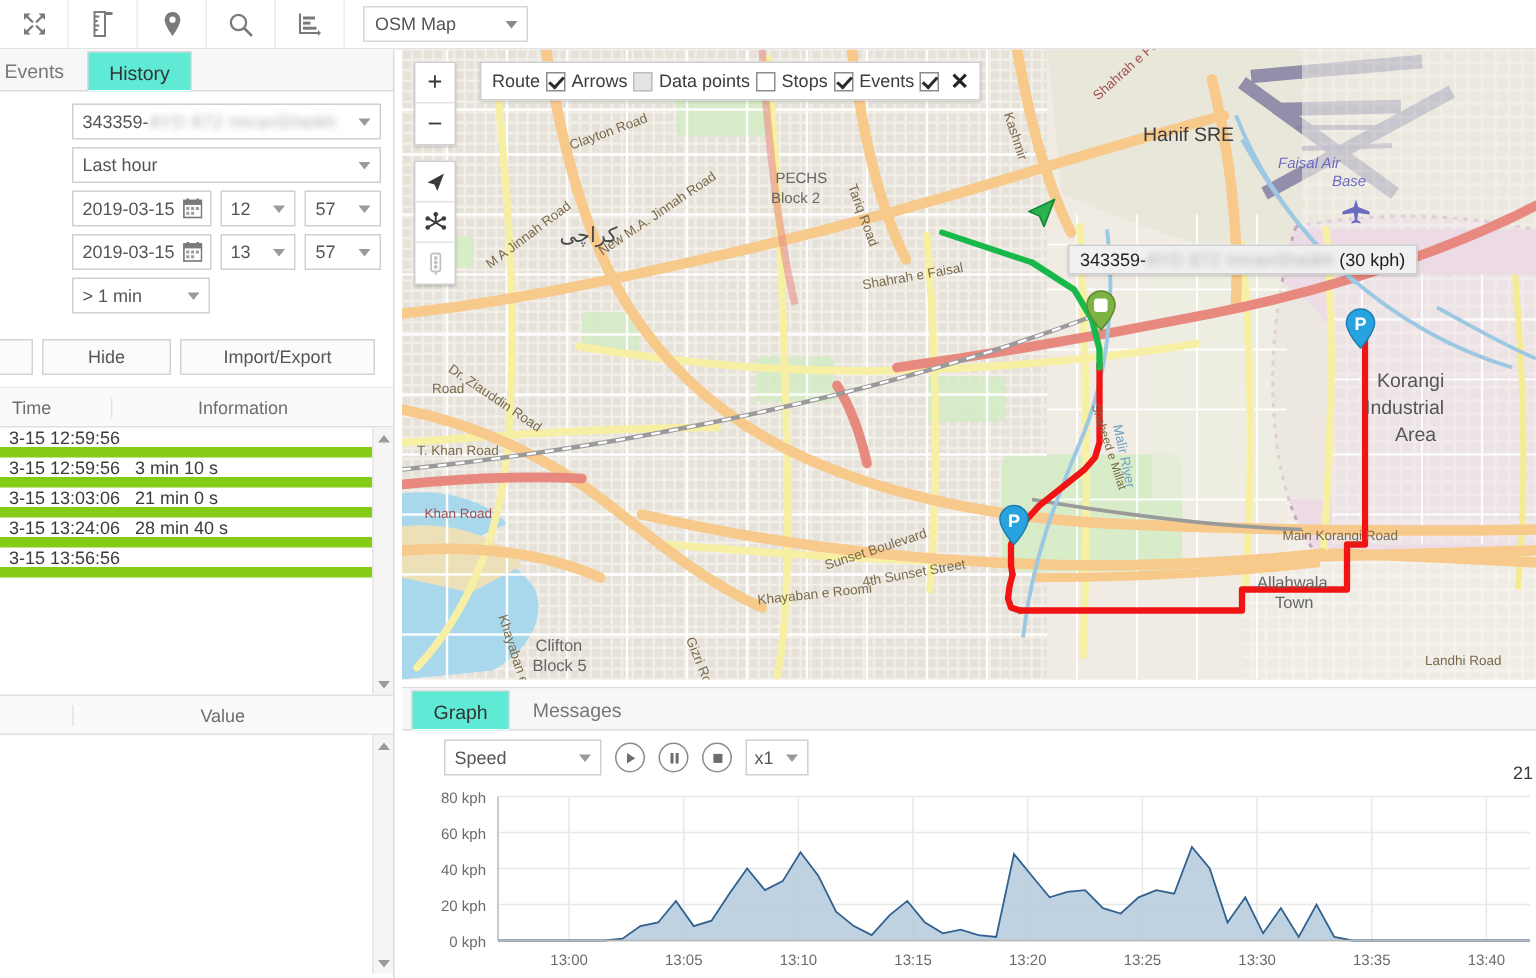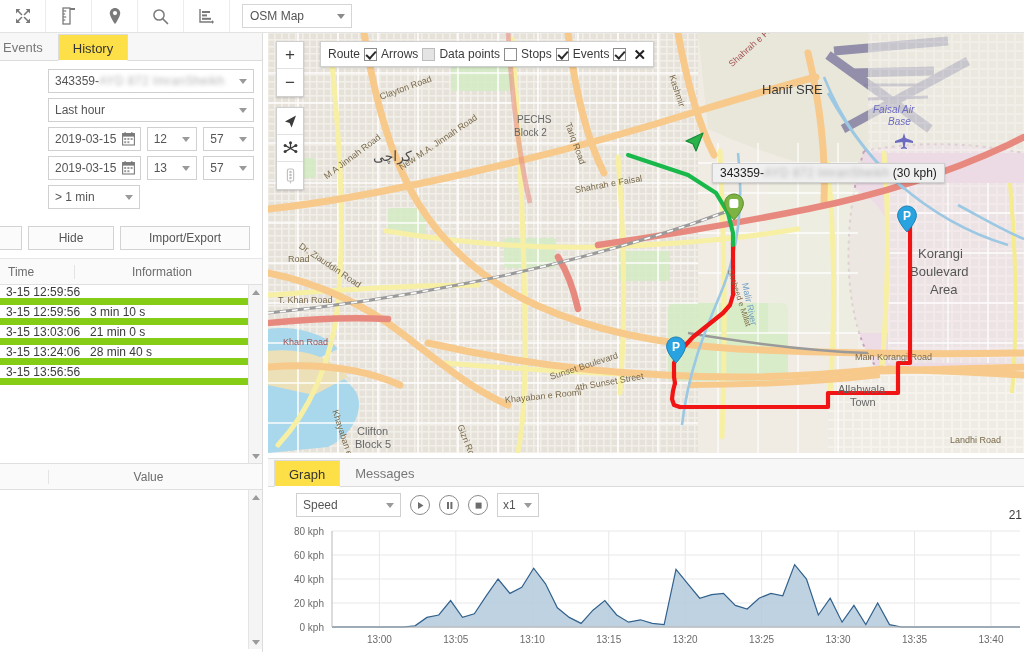--- a/index.html
+++ b/index.html
@@ -50,21 +50,21 @@
     border-bottom: 1px solid #dcdcdc; background: #f7f7f7;
     padding-left: 0;
   }
   .tab {
     height: 27px; line-height: 27px; padding: 0 14px;
     font-size: 13px; color: #777; cursor: pointer;
     border: 1px solid transparent; border-bottom: none;
   }
   .tab.first { margin-left: -12px; }
   .tab.active {
-    background: #fde047; color: #333;
+    background: #5eead4; color: #333;
     border-color: #dcdcdc; border-bottom: 1px solid #fff;
     margin-bottom: -1px;
   }
 
   
   .form {
     padding: 8px 8px 6px 48px;
   }
   .row { display: flex; margin-bottom: 5px; }
   .fld {
@@ -580,24 +580,24 @@
         <path d="M407 350 L405 358 L404 366 L406 372 L412 374"></path>
         <path d="M412 374 L560 374 L560 360 L630 360 L630 330 L642 330 L642 186 L638 182"></path>
       </g>
 
       <path d="M420 142 L448 160 L460 180 L465 200 L465 212" fill="none" stroke="#18b84a" stroke-width="4.2" stroke-linecap="round"></path>
       <path d="M360 122 L420 142" fill="none" stroke="#18b84a" stroke-width="4" stroke-linecap="round"></path>
     </svg>
 
     <div id="map-labels">
         <div style="position: absolute; white-space: nowrap; pointer-events: none; left: 494px; top: 49px; font-size: 13px; color: rgb(59, 59, 59); transform: rotate(0deg); transform-origin: left center;">Hanif SRE</div>
-        <div style="position: absolute; white-space: nowrap; pointer-events: none; left: 605px; top: 71px; font-size: 10px; color: rgb(107, 107, 194); font-style: italic; transform: rotate(0deg); transform-origin: left center;">Faisal Air</div>
+        <div style="position: absolute; white-space: nowrap; pointer-events: none; left: 584px; top: 71px; font-size: 10px; color: rgb(107, 107, 194); font-style: italic; transform: rotate(0deg); transform-origin: left center;">Faisal Air</div>
         <div style="position: absolute; white-space: nowrap; pointer-events: none; left: 620px; top: 83px; font-size: 10px; color: rgb(107, 107, 194); font-style: italic; transform: rotate(0deg); transform-origin: left center;">Base</div>
         <div style="position: absolute; white-space: nowrap; pointer-events: none; left: 650px; top: 213px; font-size: 13px; color: rgb(85, 85, 85); transform: rotate(0deg); transform-origin: left center;">Korangi</div>
-        <div style="position: absolute; white-space: nowrap; pointer-events: none; left: 642px; top: 231px; font-size: 13px; color: rgb(85, 85, 85); transform: rotate(0deg); transform-origin: left center;">Boulevard</div>
+        <div style="position: absolute; white-space: nowrap; pointer-events: none; left: 642px; top: 231px; font-size: 13px; color: rgb(85, 85, 85); transform: rotate(0deg); transform-origin: left center;">Industrial</div>
         <div style="position: absolute; white-space: nowrap; pointer-events: none; left: 662px; top: 249px; font-size: 13px; color: rgb(85, 85, 85); transform: rotate(0deg); transform-origin: left center;">Area</div>
         <div style="position: absolute; white-space: nowrap; pointer-events: none; left: 570px; top: 350px; font-size: 11px; color: rgb(102, 102, 102); transform: rotate(0deg); transform-origin: left center;">Allahwala</div>
         <div style="position: absolute; white-space: nowrap; pointer-events: none; left: 582px; top: 363px; font-size: 11px; color: rgb(102, 102, 102); transform: rotate(0deg); transform-origin: left center;">Town</div>
         <div style="position: absolute; white-space: nowrap; pointer-events: none; left: 249px; top: 81px; font-size: 10px; color: rgb(102, 102, 102); transform: rotate(0deg); transform-origin: left center;">PECHS</div>
         <div style="position: absolute; white-space: nowrap; pointer-events: none; left: 246px; top: 94px; font-size: 10px; color: rgb(102, 102, 102); transform: rotate(0deg); transform-origin: left center;">Block 2</div>
         <div style="position: absolute; white-space: nowrap; pointer-events: none; left: 89px; top: 392px; font-size: 11px; color: rgb(102, 102, 102); transform: rotate(0deg); transform-origin: left center;">Clifton</div>
         <div style="position: absolute; white-space: nowrap; pointer-events: none; left: 87px; top: 405px; font-size: 11px; color: rgb(102, 102, 102); transform: rotate(0deg); transform-origin: left center;">Block 5</div>
         <div style="position: absolute; white-space: nowrap; pointer-events: none; left: 105px; top: 115px; font-size: 14px; color: rgb(74, 74, 74); transform: rotate(0deg); transform-origin: left center;">كراچی</div>
         <div style="position: absolute; white-space: nowrap; pointer-events: none; left: 57px; top: 139px; font-size: 9px; color: rgb(122, 106, 74); transform: rotate(-37deg); transform-origin: left center;">M A Jinnah Road</div>
         <div style="position: absolute; white-space: nowrap; pointer-events: none; left: 132px; top: 130px; font-size: 9px; color: rgb(122, 106, 74); transform: rotate(-34deg); transform-origin: left center;">New M.A. Jinnah Road</div>

